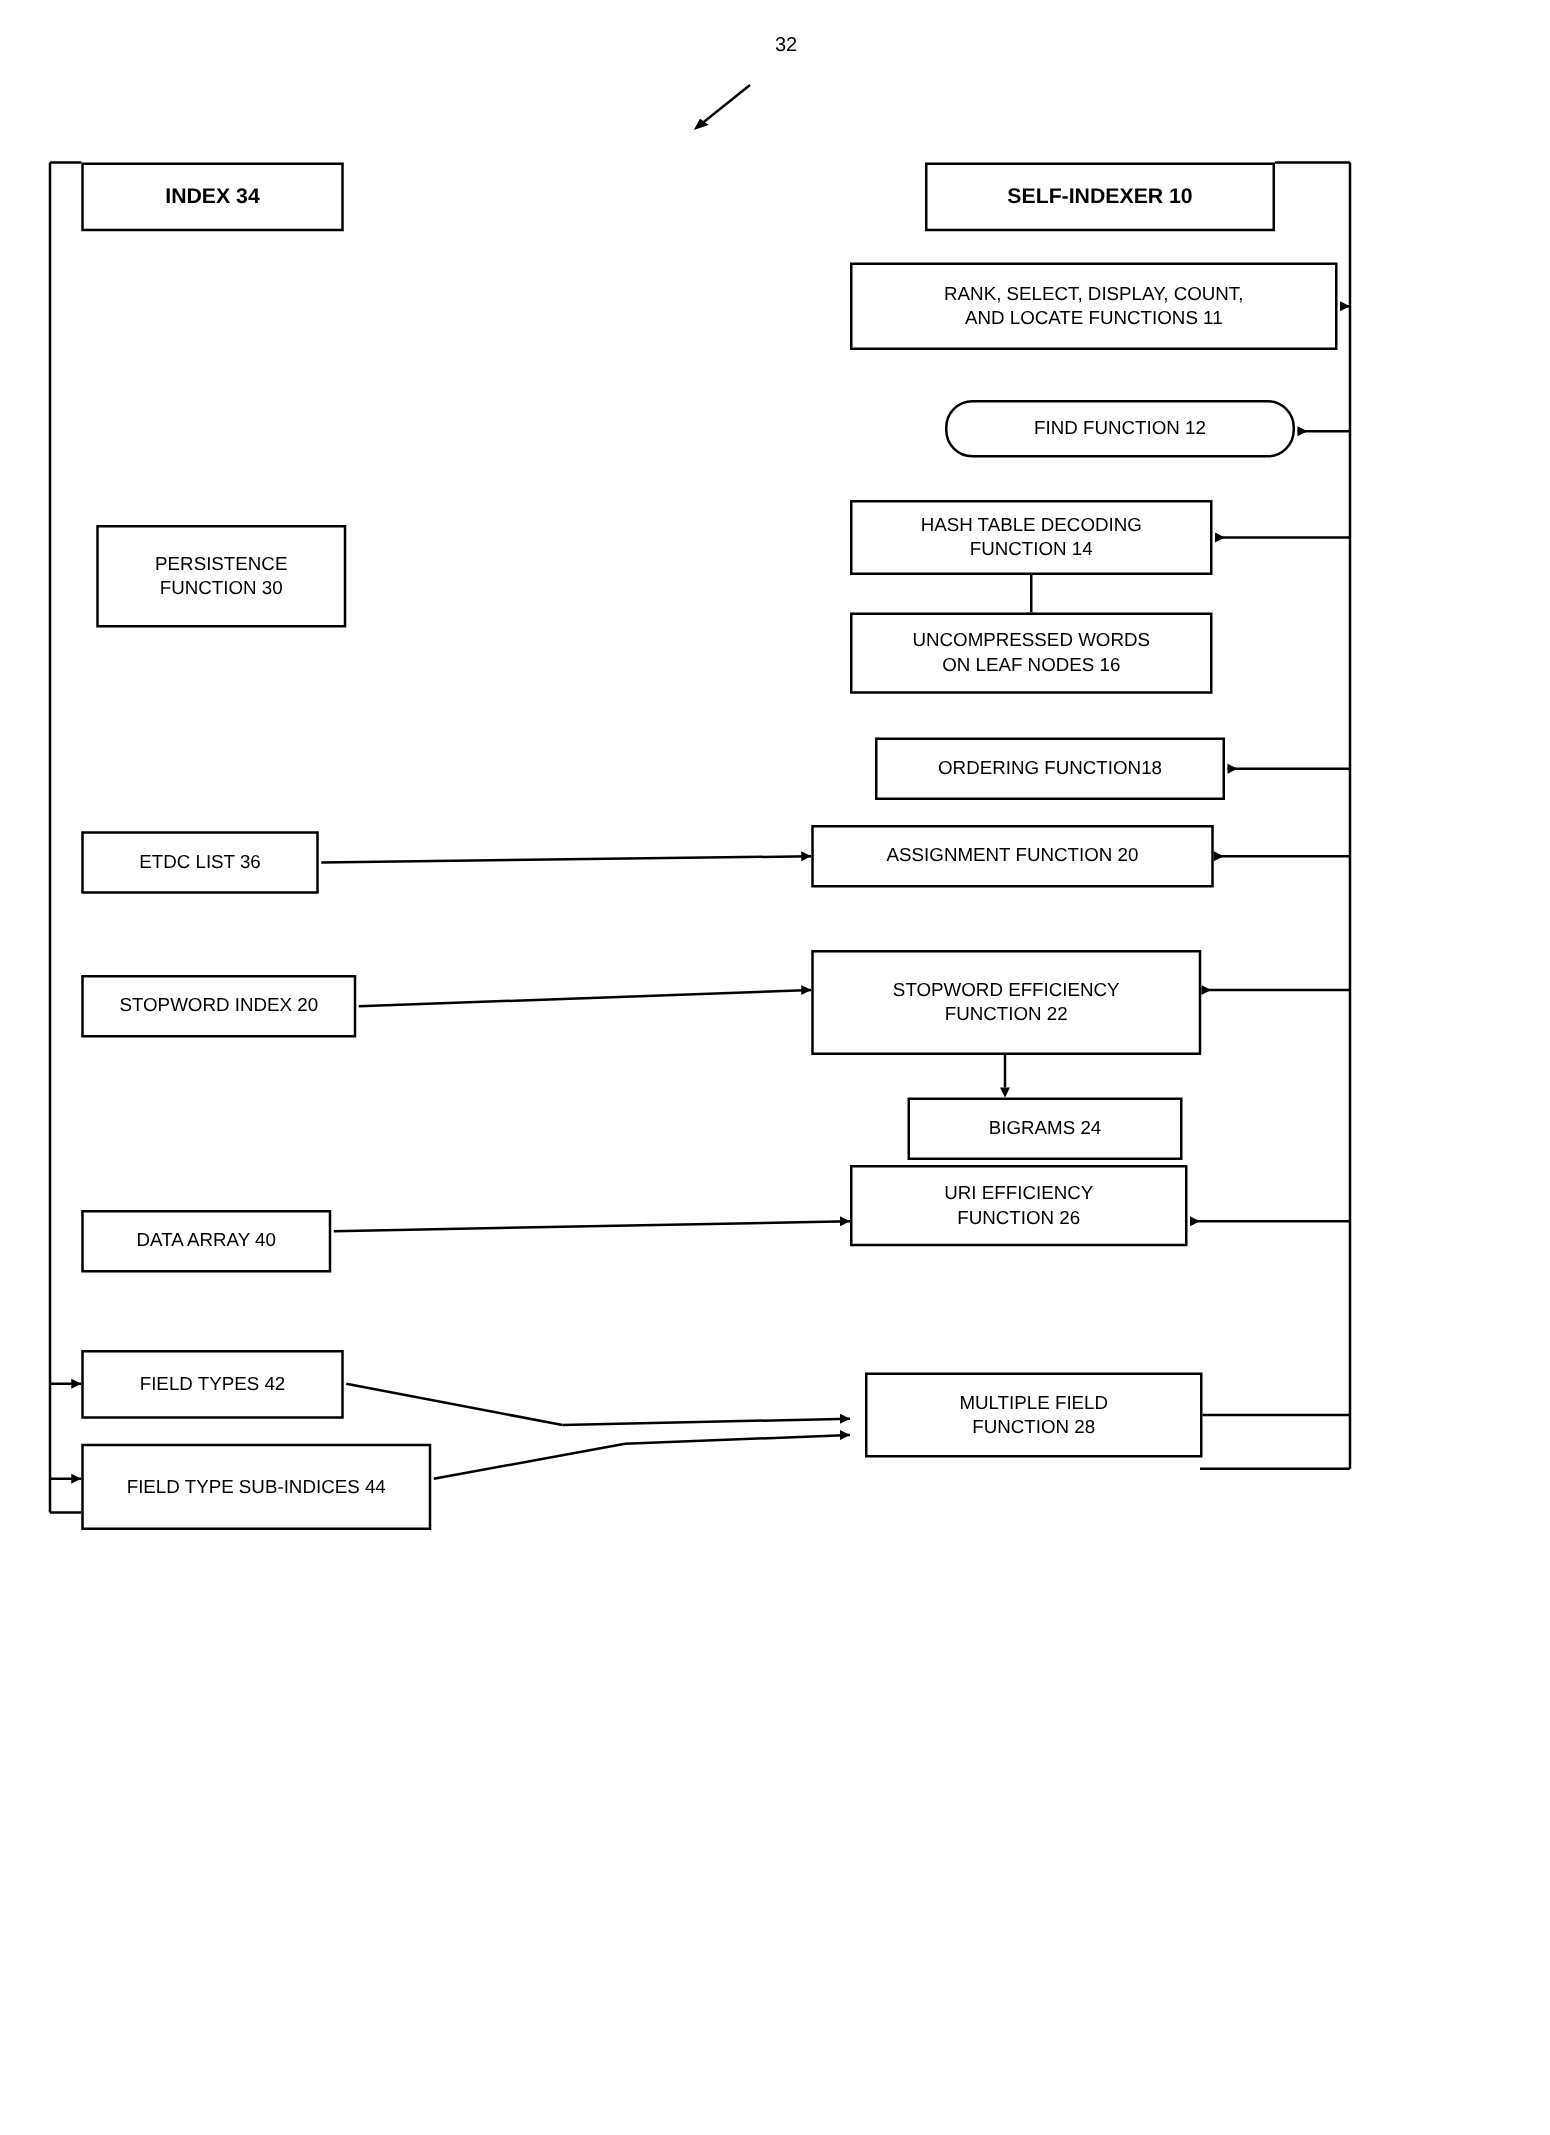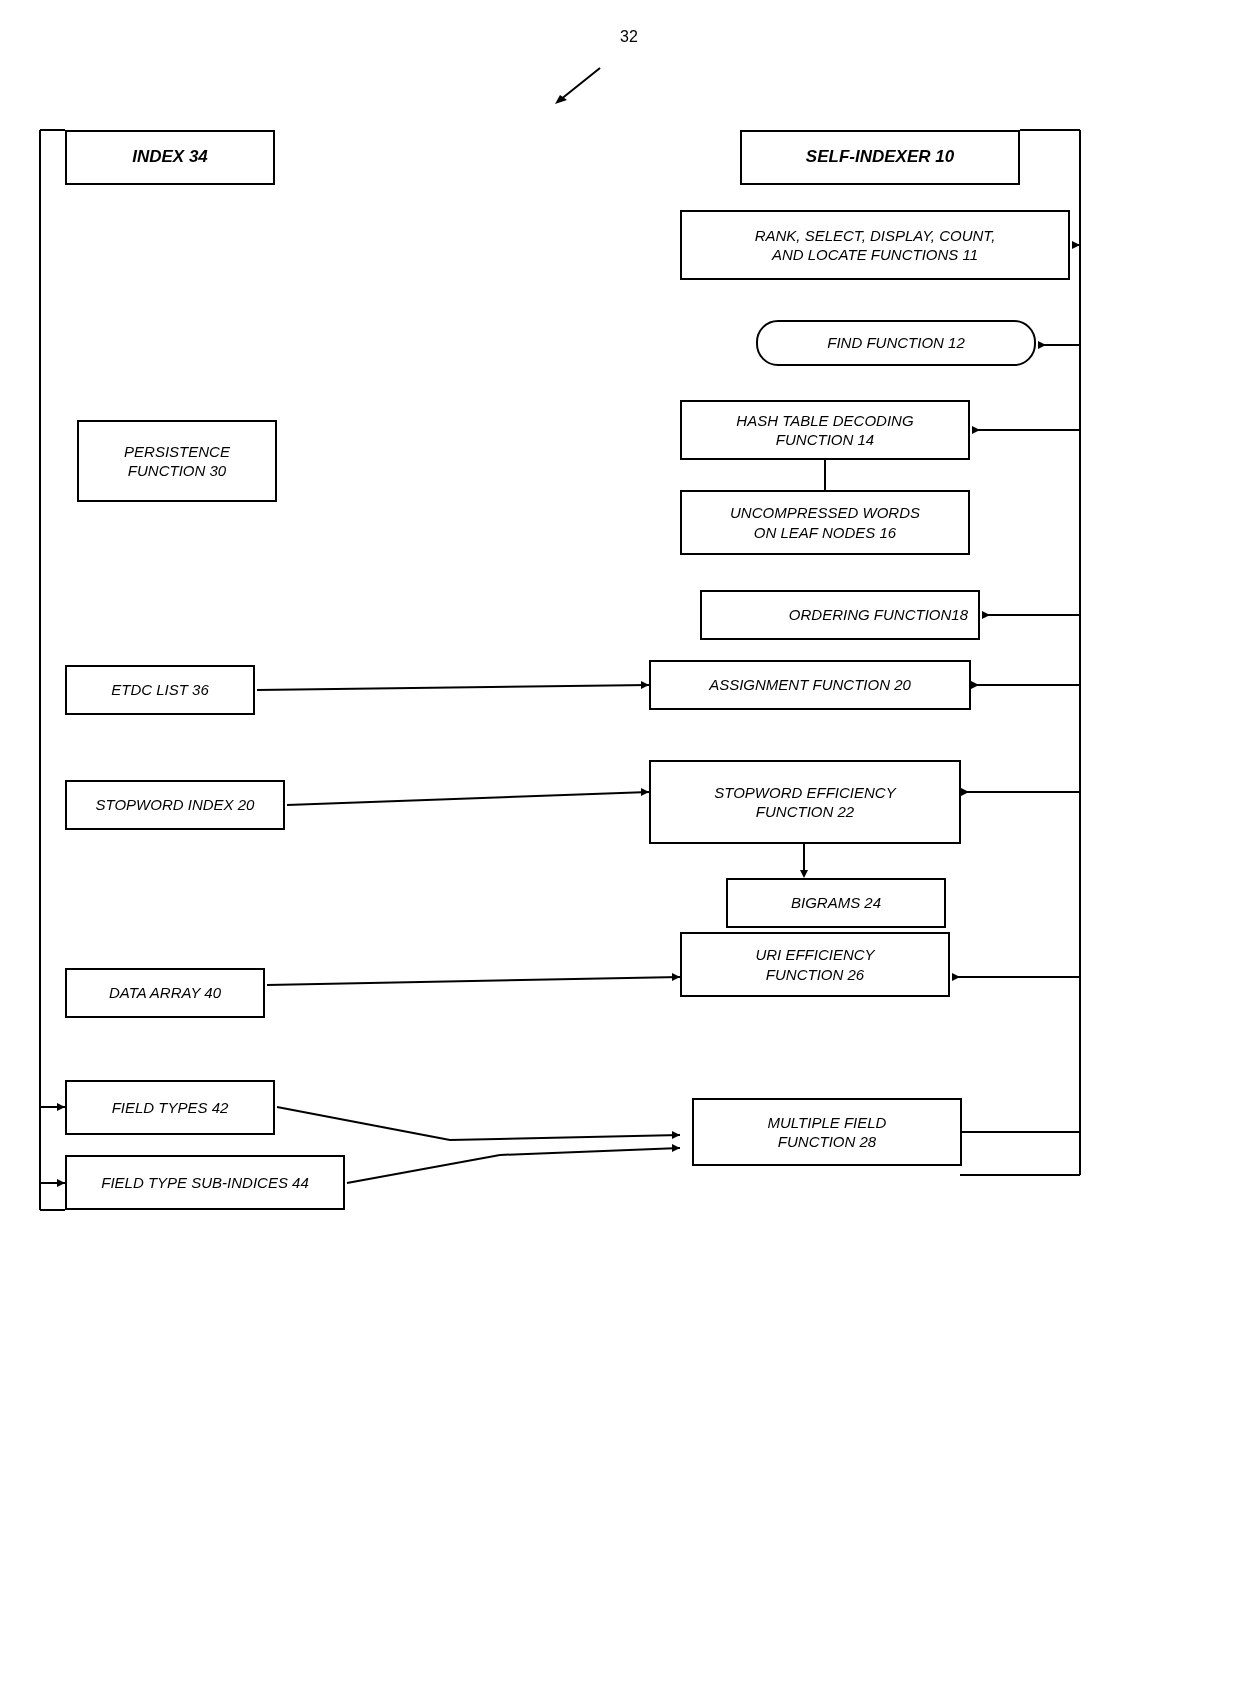--- a/index.html
+++ b/index.html
@@ -20,21 +20,20 @@
       position: absolute;
       border: 2px solid #000;
       background: #fff;
       display: flex;
       align-items: center;
       justify-content: center;
       text-align: center;
       font-size: 15px;
       line-height: 1.3;
       padding: 4px 10px;
-      font-style: italic;
     }
     .box.bold-label {
       font-weight: bold;
       font-size: 17px;
     }
     svg.lines {
       position: absolute;
       top: 0;
       left: 0;
       width: 1240px;
@@ -145,21 +144,21 @@
   </div>
 
   <div class="box" style="left: 680px; top: 400px; width: 290px; height: 60px;">
     <span>HASH TABLE DECODING<br>FUNCTION 14</span>
   </div>
 
   <div class="box" style="left: 680px; top: 490px; width: 290px; height: 65px;">
     <span>UNCOMPRESSED WORDS<br>ON LEAF NODES 16</span>
   </div>
 
-  <div class="box" style="left: 700px; top: 590px; width: 280px; height: 50px; justify-content: flex-end;">
+  <div class="box" style="left: 700px; top: 590px; width: 280px; height: 50px;">
     <span>ORDERING FUNCTION18</span>
   </div>
 
   <div class="box" style="left: 65px; top: 665px; width: 190px; height: 50px;">
     <span>ETDC LIST 36</span>
   </div>
 
   <div class="box" style="left: 649px; top: 660px; width: 322px; height: 50px;">
     <span>ASSIGNMENT FUNCTION 20</span>
   </div>
@@ -181,21 +180,21 @@
   </div>
 
   <div class="box" style="left: 680px; top: 932px; width: 270px; height: 65px;">
     <span>URI EFFICIENCY<br>FUNCTION 26</span>
   </div>
 
   <div class="box" style="left: 65px; top: 1080px; width: 210px; height: 55px;">
     <span>FIELD TYPES 42</span>
   </div>
 
-  <div class="box" style="left: 65px; top: 1155px; width: 280px; height: 55px;">
+  <div class="box" style="left: 65px; top: 1155px; width: 280px; height: 69px;">
     <span>FIELD TYPE SUB-INDICES 44</span>
   </div>
 
   <div class="box" style="left: 680px; top: 1098px; width: 270px; height: 68px; margin-left: 12px;">
     <span>MULTIPLE FIELD<br>FUNCTION 28</span>
   </div>
 
 </div>
 
 </body></html>

